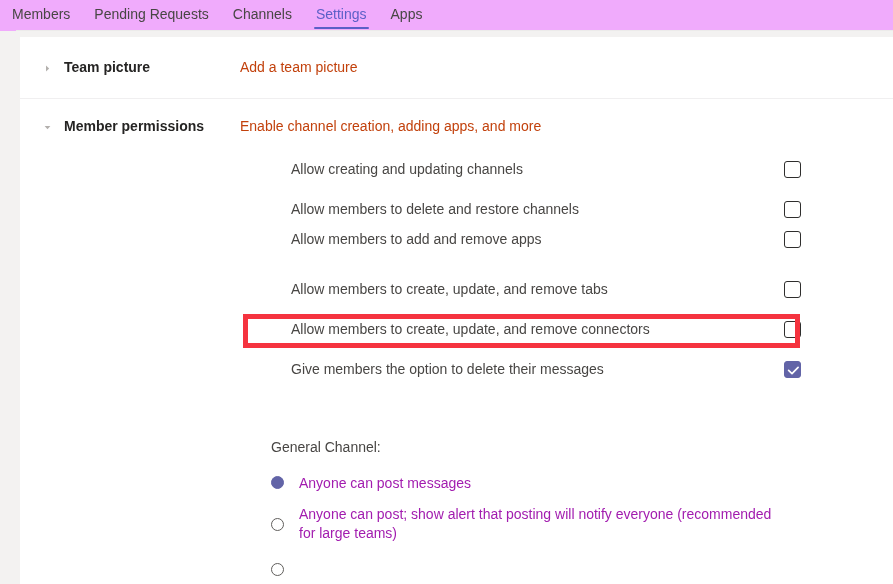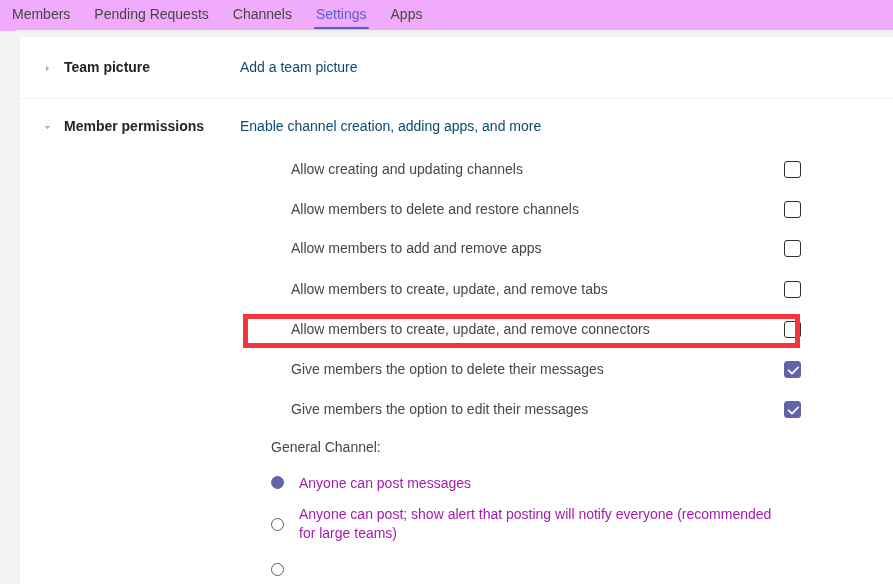--- a/index.html
+++ b/index.html
@@ -97,21 +97,21 @@
     font-size: 14px;
     font-weight: bold;
     color: #252423;
     margin-left: 11px;
     width: 176px;
     flex: 0 0 auto;
     line-height: 18px;
   }
   .section-sub {
     font-size: 14px;
-    color: #0c4a6e;
+    color: #c2410c;
     line-height: 18px;
   }
 
   
   .perm-row {
     position: absolute;
     left: 251px;
     width: 549px;
     height: 28px;
     display: flex;
@@ -246,21 +246,21 @@
   <div class="perm-row" style="top:118px;">
     <span class="perm-label">Allow creating and updating channels</span>
     <span class="cbox"></span>
   </div>
 
   <div class="perm-row" style="top:158px;">
     <span class="perm-label">Allow members to delete and restore channels</span>
     <span class="cbox"></span>
   </div>
 
-  <div class="perm-row" style="top:197px;align-items:center;">
+  <div class="perm-row" style="top:188px;align-items:center;">
     <span class="perm-label">Allow members to add and remove apps</span>
     <span class="cbox"></span>
   </div>
 
   <div class="perm-row" style="top:238px;">
     <span class="perm-label">Allow members to create, update, and remove tabs</span>
     <span class="cbox"></span>
   </div>
 
   <div class="perm-row" style="top:278px;">
@@ -270,28 +270,20 @@
 
   <div class="perm-row" style="top:318px;">
     <span class="perm-label">Give members the option to delete their messages</span>
     <span class="cbox checked">
       <svg width="15" height="13" viewBox="0 0 15 13" aria-hidden="true">
         <path d="M2.6 6.4 L6 9.6 L12.1 3.4" stroke="#ffffff" stroke-width="1.7" fill="none" stroke-linecap="round" stroke-linejoin="round"></path>
       </svg>
     </span>
   </div>
 
-  <div class="perm-row" style="top:358px;">
-    <span class="perm-label">Give members the option to edit their messages</span>
-    <span class="cbox checked">
-      <svg width="15" height="13" viewBox="0 0 15 13" aria-hidden="true">
-        <path d="M2.6 6.4 L6 9.6 L12.1 3.4" stroke="#ffffff" stroke-width="1.7" fill="none" stroke-linecap="round" stroke-linejoin="round"></path>
-      </svg>
-    </span>
-  </div>
 
 </div>
 
 <div class="gc-label">General Channel:</div>
 
 <div class="radio-row" style="top:474px;">
   <span class="radio selected"></span>
   <span class="radio-label">Anyone can post messages</span>
 </div>
 

